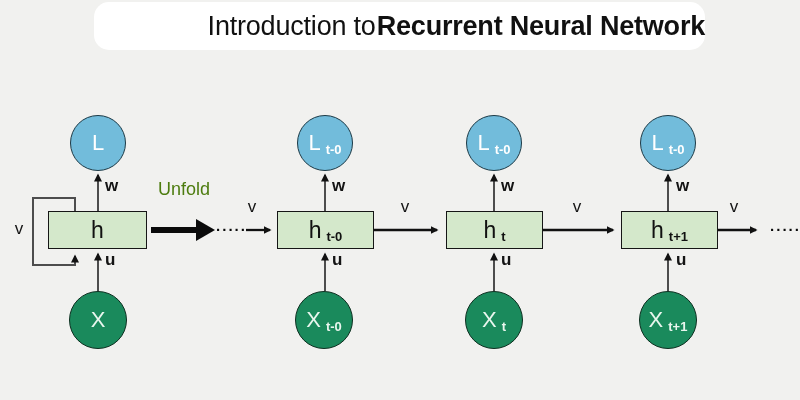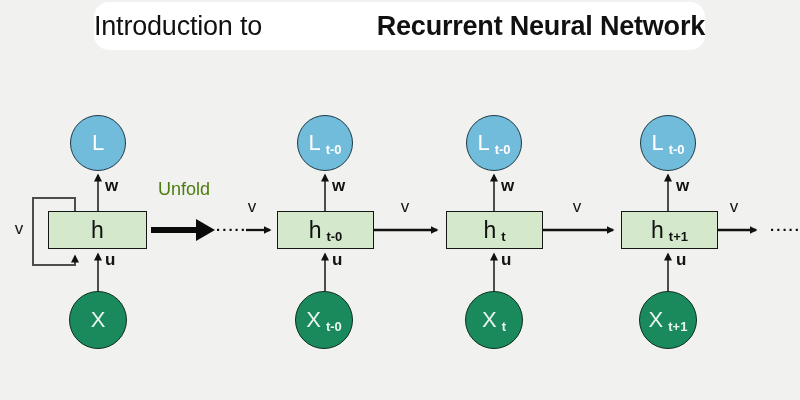--- a/index.html
+++ b/index.html
@@ -9,25 +9,25 @@
     font-family:"Liberation Sans", sans-serif;
     position:relative; overflow:hidden;
     color:#111;
   }
   .stage { position:absolute; inset:0; width:800px; height:400px; }
 
   
   .title-card {
     position:absolute; left:94px; top:2px; width:611px; height:48px;
     background:#ffffff; border-radius:15px;
-    display:flex; align-items:center; justify-content:space-between;
+    display:flex; align-items:center; justify-content:flex-end;
     font-size:27px; letter-spacing:-0.2px; white-space:nowrap;
   }
   .title-prefix { font-weight:500; }
-  .title-bold   { font-weight:700; margin-left:14px; }
+  .title-bold   { font-weight:700; margin-left:1px; }
 
   
   svg.wires { position:absolute; left:0; top:0; }
   .wire-gray { stroke:#4d4d4d; stroke-width:2; fill:none; }
   .wire-blk  { stroke:#111111; stroke-width:2.3; fill:none; }
   .wire-thick{ stroke:#0a0a0a; stroke-width:6; }
 
   
   .node-circle {
     position:absolute; border-radius:50%;

